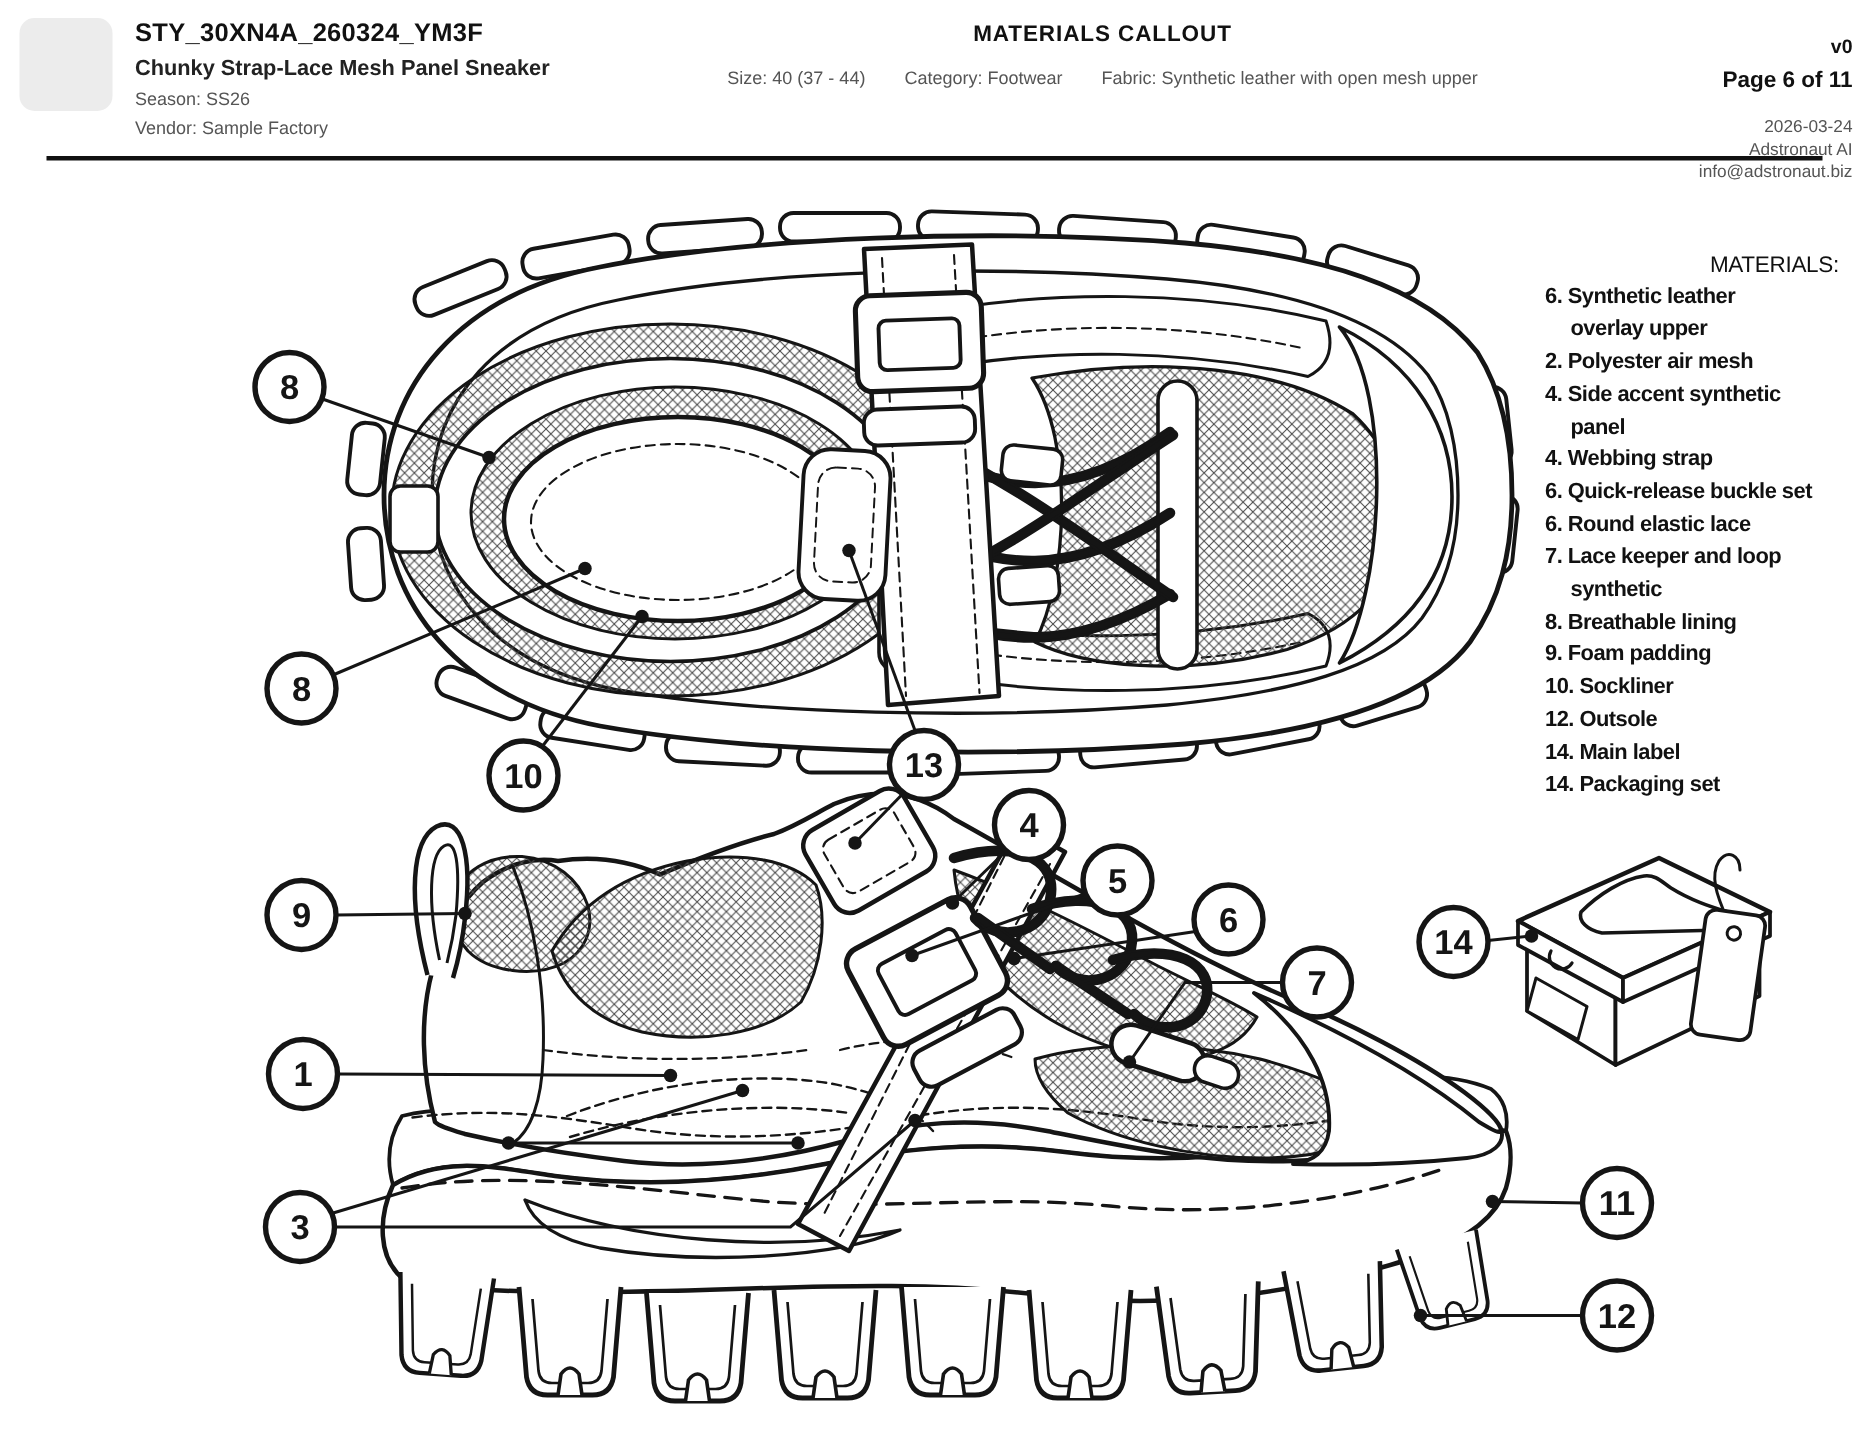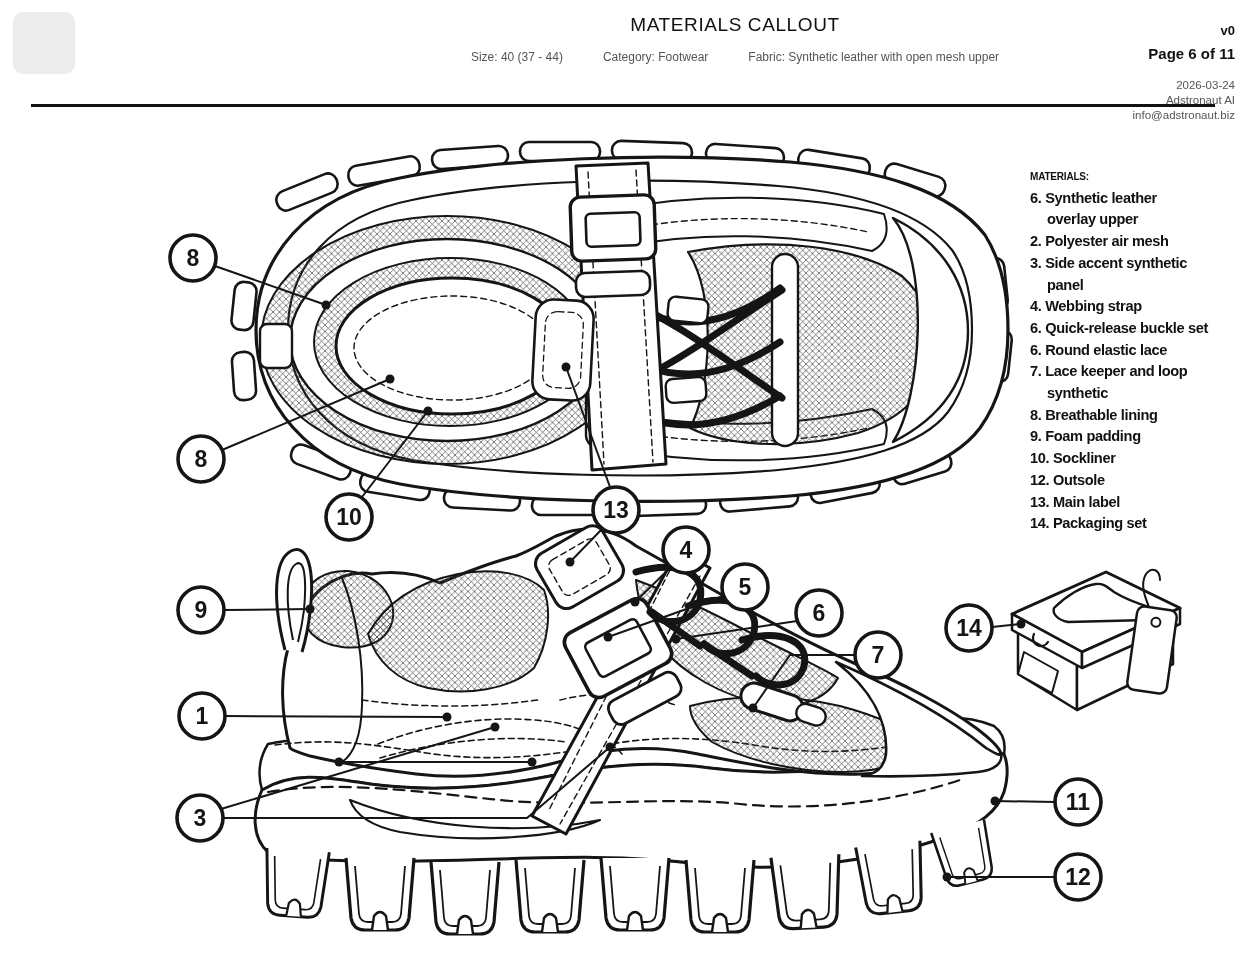--- a/index.html
+++ b/index.html
@@ -5,30 +5,30 @@
   html,body{margin:0;padding:0;background:#fff;}
   .page{position:relative;width:1245px;height:964px;background:#fff;overflow:hidden;
         font-family:"Liberation Sans",sans-serif;color:#111;}
   
   .logo{position:absolute;left:13px;top:12px;width:62px;height:62px;border-radius:10px;background:#ececec;}
   .hleft{position:absolute;left:90px;top:12px;}
   .style-no{font-size:17px;font-weight:700;letter-spacing:.2px;}
   .prod-name{font-size:14.5px;font-weight:600;color:#222;margin-top:6px;}
   .meta-line{font-size:12px;color:#555;margin-top:5px;}
   .hcenter{position:absolute;left:420px;top:14px;width:630px;text-align:center;}
-  .doc-title{font-size:19px;font-weight:400;letter-spacing:.6px;}
-  .meta-row{margin-top:14px;display:flex;justify-content:center;gap:40px;font-size:12px;color:#555;}
+  .doc-title{font-size:15px;font-weight:700;letter-spacing:.6px;}
+  .meta-row{margin-top:14px;display:flex;justify-content:center;gap:26px;font-size:12px;color:#555;}
   .hright{position:absolute;right:10px;top:23px;text-align:right;}
   .ver{font-size:13px;font-weight:700;}
   .pageno{font-size:15px;font-weight:700;margin-top:7px;}
   .hr-meta{font-size:11.5px;color:#555;margin-top:16px;line-height:15px;}
   .rule{position:absolute;left:31px;right:30px;top:104px;height:3px;background:#111;}
   
   .materials{position:absolute;left:1030px;top:166px;width:196px;}
-  .mat-title{font-size:10px;font-weight:700;letter-spacing:-.2px;line-height:21.7px;}
+  .mat-title{font-size:15px;font-weight:400;letter-spacing:-.2px;line-height:21.7px;text-align:right;}
   .mat-line{font-size:14.6px;font-weight:700;letter-spacing:-.35px;line-height:21.7px;white-space:nowrap;}
   .mat-line.cont{padding-left:17px;}
   
   svg.draw{position:absolute;left:0;top:0;}
   .ln{fill:none;stroke:#151515;stroke-linecap:round;stroke-linejoin:round;}
   .wh{fill:#fff;stroke:#151515;stroke-linejoin:round;}
   .hx{fill:url(#xh);stroke:#151515;stroke-linejoin:round;}
   .dash{stroke-dasharray:6 4;}
   .dashb{stroke-dasharray:11 7;}
   .leader{fill:none;stroke:#151515;stroke-width:2;}
@@ -36,20 +36,26 @@
   .callout-circle{fill:#fff;stroke:#151515;stroke-width:3.6;}
   .callout-num{font-family:"Liberation Sans",sans-serif;font-size:23px;font-weight:700;fill:#151515;
                text-anchor:middle;}
 </style>
 </head>
 <body>
 
 <div class="page">
 
   <div class="logo"></div>
+  <div class="hleft">
+    <div class="style-no">STY_30XN4A_260324_YM3F</div>
+    <div class="prod-name">Chunky Strap-Lace Mesh Panel Sneaker</div>
+    <div class="meta-line">Season: SS26</div>
+    <div class="meta-line">Vendor: Sample Factory</div>
+  </div>
   <div class="hcenter">
     <div class="doc-title">MATERIALS CALLOUT</div>
     <div class="meta-row">
       <span>Size: 40 (37 - 44)</span>
       <span>Category: Footwear</span>
       <span>Fabric: Synthetic leather with open mesh upper</span>
     </div>
   </div>
   <div class="hright">
     <div class="ver">v0</div>
@@ -61,32 +67,32 @@
     </div>
   </div>
   <div class="rule"></div>
 
   <div class="materials">
     <div class="mat-title">MATERIALS:</div>
     <div id="materials-list">
         <div class="mat-line">6. Synthetic leather</div>
         <div class="mat-line cont">overlay upper</div>
         <div class="mat-line">2. Polyester air mesh</div>
-        <div class="mat-line">3. Side accent synthetic</div>
+        <div class="mat-line">4. Side accent synthetic</div>
         <div class="mat-line cont">panel</div>
         <div class="mat-line">4. Webbing strap</div>
         <div class="mat-line">6. Quick-release buckle set</div>
         <div class="mat-line">6. Round elastic lace</div>
         <div class="mat-line">7. Lace keeper and loop</div>
         <div class="mat-line cont">synthetic</div>
         <div class="mat-line">8. Breathable lining</div>
         <div class="mat-line">9. Foam padding</div>
         <div class="mat-line">10. Sockliner</div>
         <div class="mat-line">12. Outsole</div>
-        <div class="mat-line">13. Main label</div>
+        <div class="mat-line">14. Main label</div>
         <div class="mat-line">14. Packaging set</div>
       </div>
   </div>
 
   <svg class="draw" width="1245" height="964" viewBox="0 0 1245 964">
     <defs>
       <pattern id="xh" width="6.5" height="6.5" patternUnits="userSpaceOnUse">
         <path d="M0 0 L6.5 6.5 M6.5 0 L0 6.5" stroke="#4a4a4a" stroke-width="0.7" fill="none"></path>
       </pattern>
       <g id="lug">

